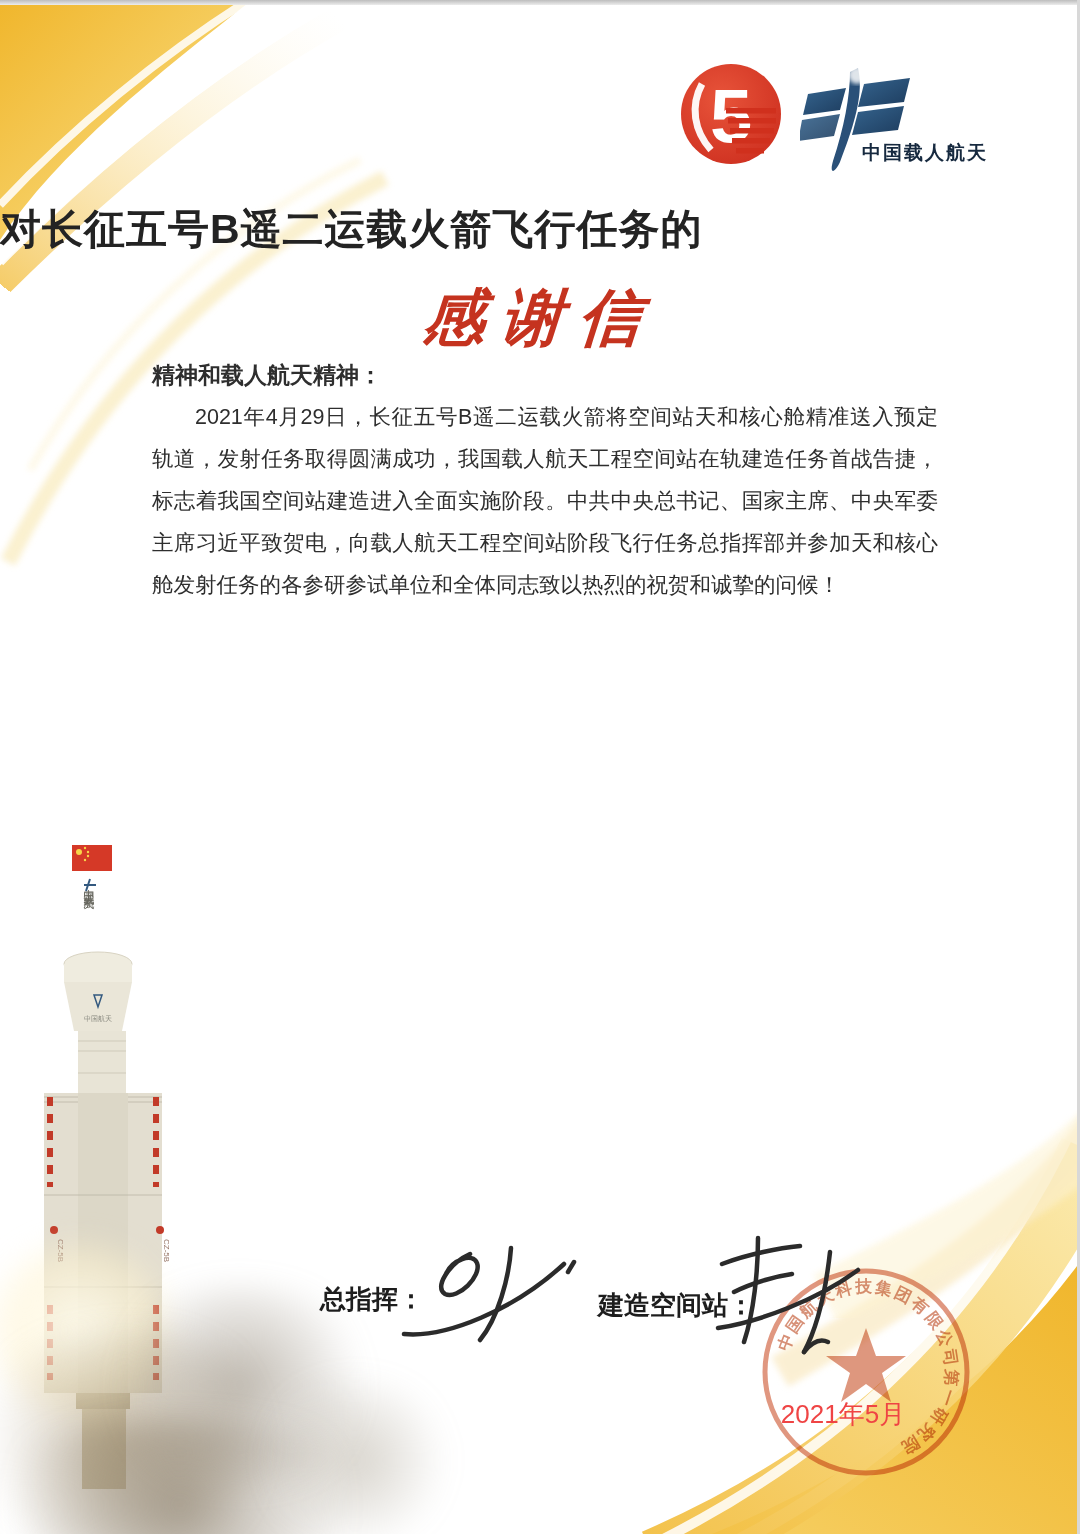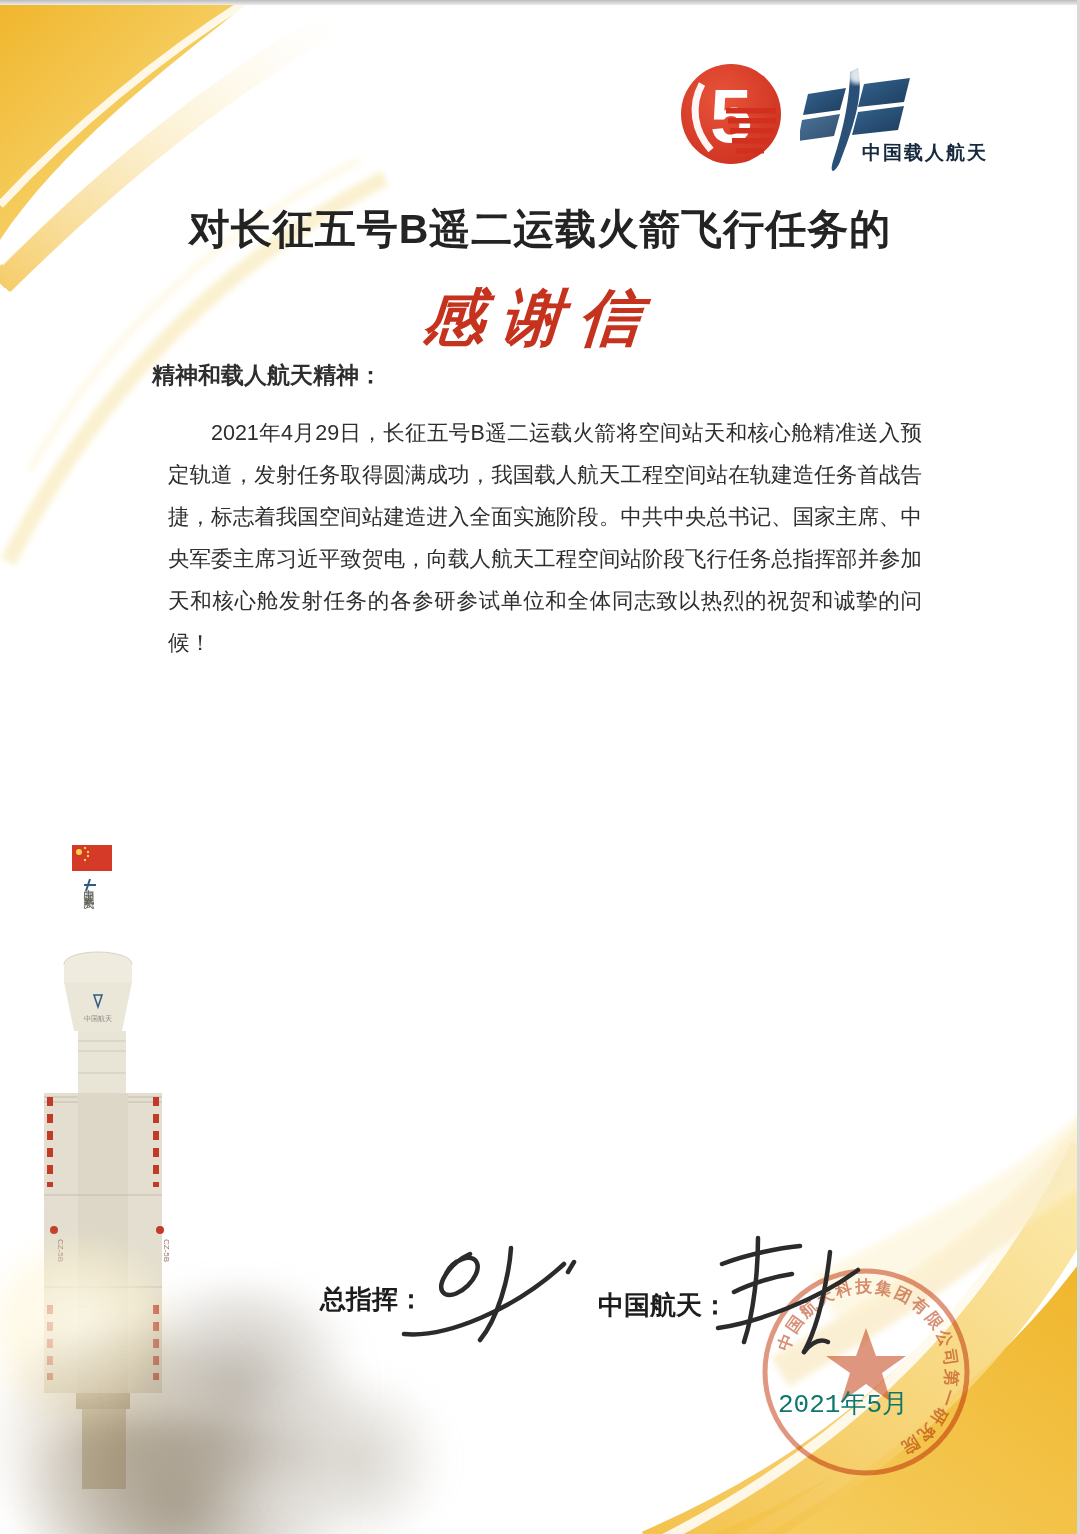--- a/index.html
+++ b/index.html
@@ -8,46 +8,46 @@
     font-family:"Liberation Sans",sans-serif;
   }
   .scan-edge-top{position:absolute;top:0;left:0;width:100%;height:5px;
     background:linear-gradient(#bdbdbd,#ececec);z-index:9;}
   .scan-edge-right{position:absolute;top:0;right:0;width:3px;height:100%;background:#d8d8d8;z-index:9;}
   .decor{position:absolute;left:0;top:0;width:1080px;height:1534px;z-index:0;pointer-events:none;}
   .header-logos{position:absolute;left:0;top:0;width:1080px;height:200px;z-index:3;}
   .logo5{position:absolute;left:678px;top:58px;}
   .cmslogo{position:absolute;left:800px;top:62px;}
   .title-main{
-    position:absolute;top:202px;left:0;width:100%;text-align:center;z-index:3;
+    position:absolute;top:202px;left:0;width:100%;text-align:left;z-index:3;
     font-size:41px;font-weight:800;color:#232323;letter-spacing:1px;margin:0;
   }
   .title-red{
     position:absolute;top:276px;left:0;width:100%;text-align:center;z-index:3;margin:0;
     font-family:"DejaVu Serif",serif;font-style:italic;font-weight:bold;
     font-size:62px;color:#c5331f;letter-spacing:16px;transform:skewX(-4deg);
   }
   .letter{
     position:absolute;left:152px;top:354px;width:786px;z-index:3;
     font-size:21.5px;line-height:42px;color:#2e2e2e;text-align:justify;
   }
   .letter .salutation{margin:0;font-weight:bold;font-size:23px;}
-  .letter .para{margin:16px;text-indent:2em;}
+  .letter .para{margin:0;text-indent:2em;}
   .sig-label{position:absolute;z-index:5;font-size:26px;font-weight:bold;color:#1d1d1d;}
   .sig-commander-label{left:320px;top:1282px;}
   .sig-designer-label{left:598px;top:1288px;}
   .sig-svg{position:absolute;z-index:5;}
   .sig-commander-svg{left:388px;top:1238px;}
   .sig-designer-svg{left:706px;top:1228px;}
   .stamp{position:absolute;left:756px;top:1260px;z-index:4;opacity:.82;mix-blend-mode:multiply;}
   .footer-block{
     position:absolute;left:690px;top:1388px;width:306px;z-index:5;text-align:center;
     color:#3b3b3b;font-size:26px;line-height:35px;font-weight:bold;
   }
-  .footer-block .date{margin-top:0;font-weight:normal;color:#0f766e;font-family:Liberation Mono, monospace;}
+  .footer-block .date{margin-top:9px;font-weight:normal;color:#ef4444;}
   .rocket{position:absolute;left:20px;top:835px;z-index:1;}
   .rocket-vertical-label{
     position:absolute;left:81px;top:880px;z-index:2;
     writing-mode:vertical-rl;text-orientation:upright;
     font-size:11px;letter-spacing:2px;color:#63635a;
   }
   .smoke{position:absolute;border-radius:50%;filter:blur(14px);z-index:2;pointer-events:none;}
   .smoke-glow{left:-15px;top:1240px;width:190px;height:180px;
     background:radial-gradient(circle,rgba(255,252,238,.95) 0%,rgba(255,243,205,.5) 55%,rgba(255,243,205,0) 75%);}
   .smoke-1{left:-45px;top:1330px;width:340px;height:220px;
@@ -156,21 +156,21 @@
 
   <div class="sig-label sig-commander-label">总指挥：</div>
   <svg class="sig-svg sig-commander-svg" width="205" height="120" viewBox="0 0 205 120">
     <g stroke="#2b2b2b" stroke-width="4.5" fill="none" stroke-linecap="round">
       <path d="M82,16 C60,26 46,50 57,56 C70,62 94,38 89,25 C85,14 64,22 58,36"></path>
       <path d="M123,10 C121,40 110,80 92,102"></path>
       <path d="M16,96 C58,100 126,72 176,26"></path>
       <path d="M180,34 l6,-10"></path>
     </g>
   </svg>
-  <div class="sig-label sig-designer-label">中国航天：</div>
+  <div class="sig-label sig-designer-label">建造空间站：</div>
   <svg class="sig-svg sig-designer-svg" width="200" height="145" viewBox="0 0 200 145">
     <g stroke="#2b2b2b" stroke-width="4.5" fill="none" stroke-linecap="round">
       <path d="M52,10 C52,42 48,84 38,114"></path>
       <path d="M16,36 C42,26 74,20 94,18"></path>
       <path d="M28,64 C48,54 72,48 86,46"></path>
       <path d="M12,100 C52,94 112,72 152,42"></path>
       <path d="M124,24 C120,60 112,98 98,124"></path>
       <path d="M98,124 C106,114 114,110 122,114"></path>
     </g>
   </svg>

